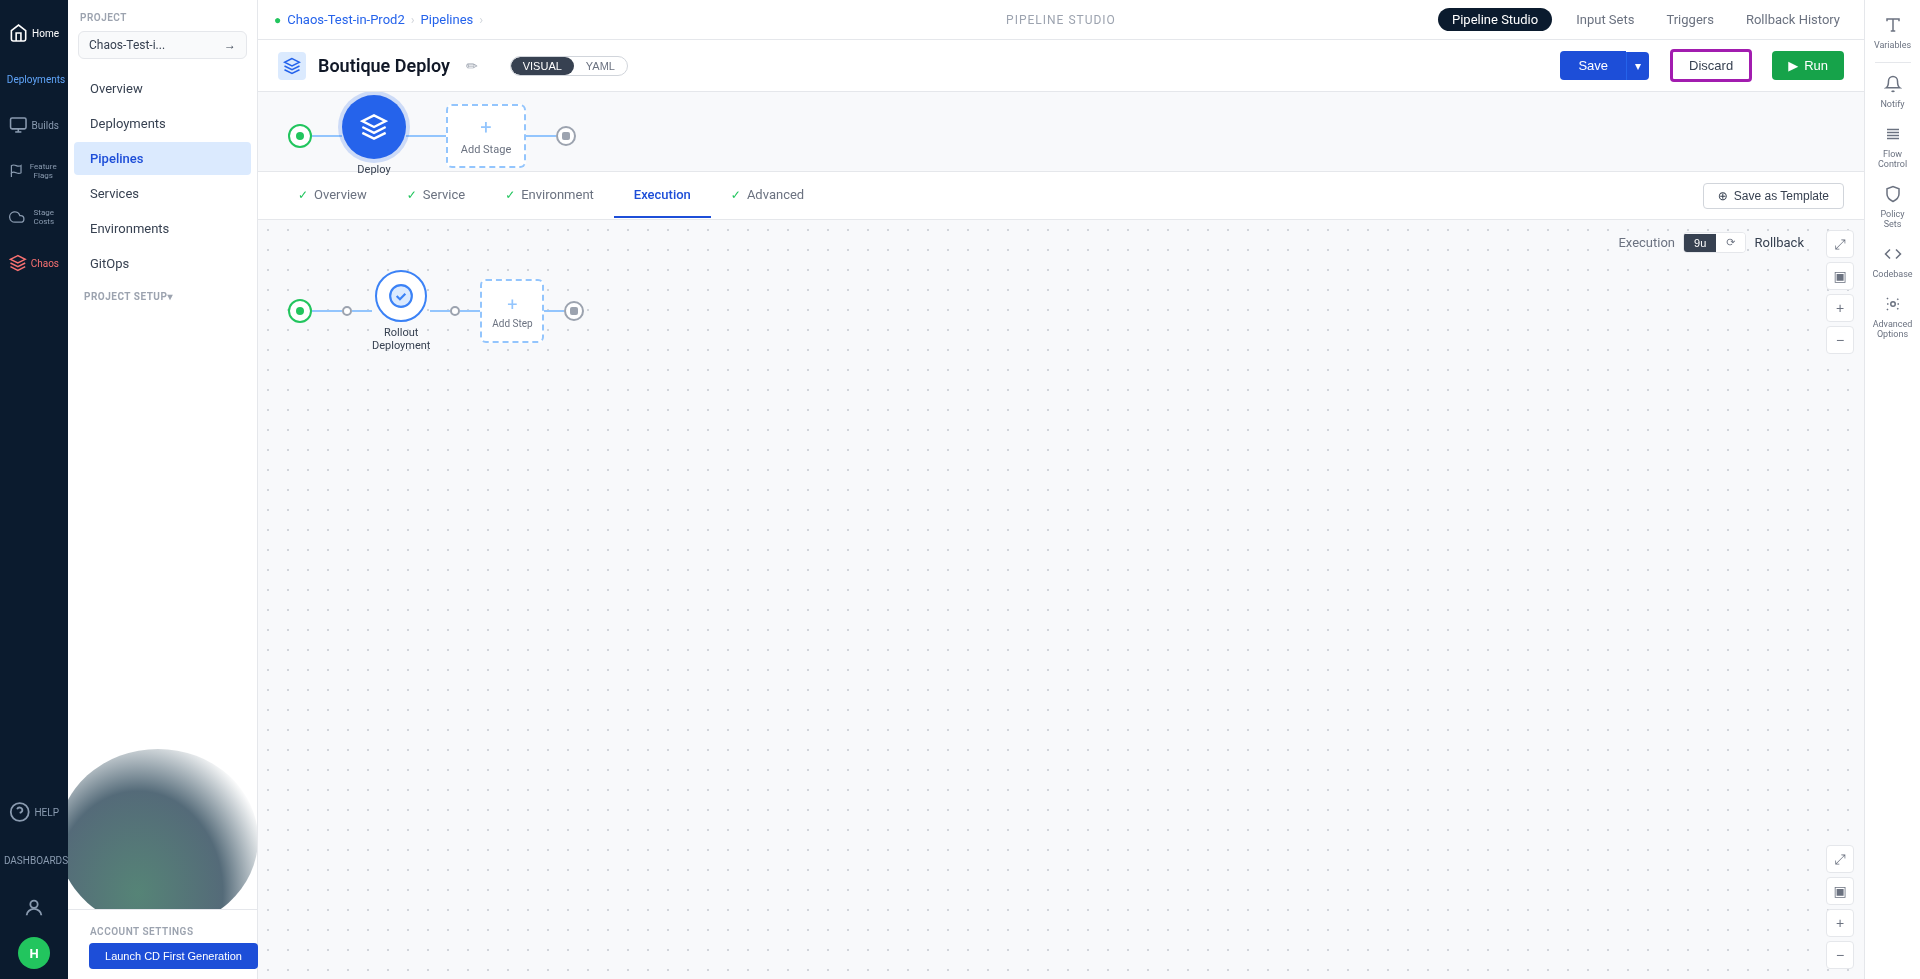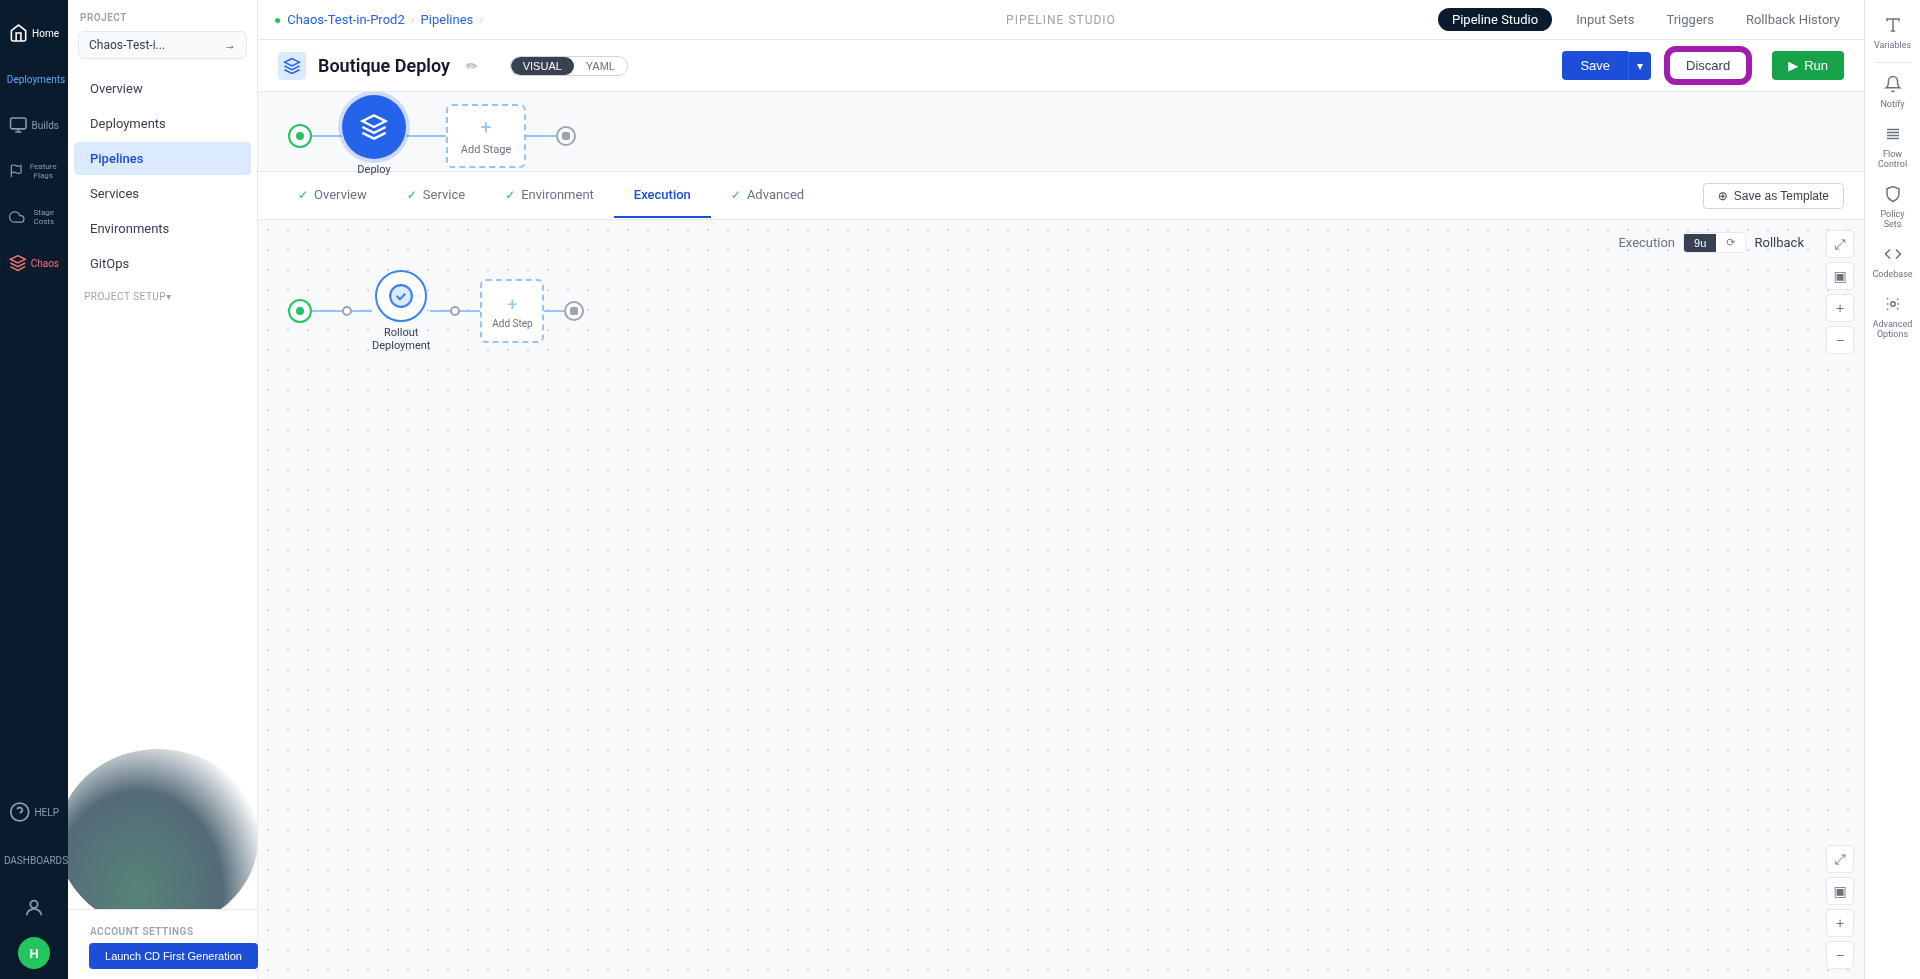--- a/index.html
+++ b/index.html
@@ -70,21 +70,21 @@
       color: #374151;
       cursor: pointer;
       border-radius: 4px;
       margin: 1px 6px;
     }
     .nav-menu-item.active { background: #dbeafe; color: #1d4ed8; font-weight: 500; }
     .nav-section-header {
       padding: 10px 16px 4px;
       font-size: 10px;
       color: #9ca3af;
-      font-weight: 400;
+      font-weight: 700;
       text-transform: uppercase;
       letter-spacing: 0.5px;
       display: flex;
       align-items: center;
       cursor: pointer;
     }
     .nav-bottom {
       margin-top: auto;
       border-top: 1px solid #e5e7eb;
       padding: 10px;
@@ -222,27 +222,27 @@
       color: #fff;
       border: none;
       padding: 7px 8px;
       font-size: 12px;
       cursor: pointer;
       border-left: 1px solid #2563eb;
       border-radius: 0 4px 4px 0;
     }
     .discard-btn {
       background: #fff;
-      border: 6px solid #a21caf;
+      border: 3px solid #a21caf;
       color: #374151;
       padding: 6px 16px;
       font-size: 13px;
       cursor: pointer;
-      border-radius: 12px;
-      margin-left: 1px;
+      border-radius: 4px;
+      margin-left: 9px;
     }
     .run-btn {
       background: #16a34a;
       color: #fff;
       border: none;
       padding: 7px 16px;
       font-size: 13px;
       cursor: pointer;
       border-radius: 4px;
       margin-left: 8px;

